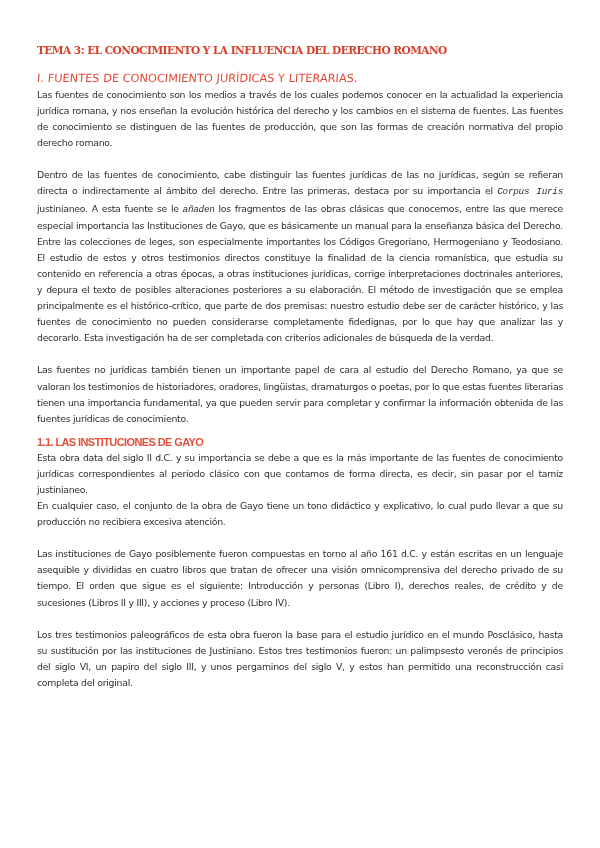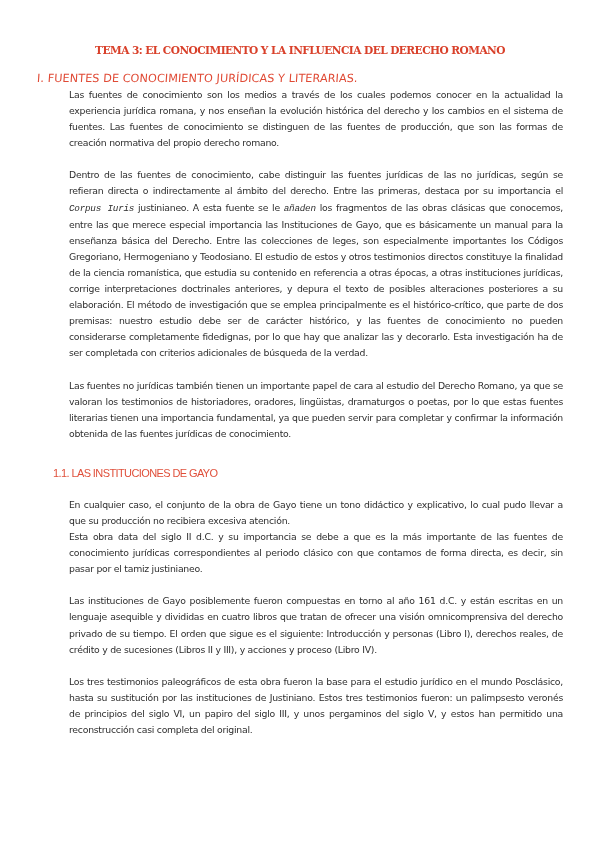--- a/index.html
+++ b/index.html
@@ -20,56 +20,55 @@
       left: 37px;
       top: 43px;
       width: 526px;
     }
     .doc-title {
       font-family: "DejaVu Serif", serif;
       font-weight: bold;
       font-size: 10.6px;
       letter-spacing: -0.55px;
       color: #d9402a;
-      text-align: center;
+      text-align: left;
       margin: 0 0 14px 0;
       line-height: 14px;
     }
     .section-heading {
       font-family: "DejaVu Sans", sans-serif;
       font-size: 11.2px;
       color: #e04a35;
       letter-spacing: 0.1px;
       margin: 0;
       line-height: 16px;
       font-weight: normal;
       transform: skewX(-4deg);
       transform-origin: left;
     }
     .subsection-heading {
       font-family: "Liberation Sans", sans-serif;
       font-size: 11px;
       color: #e0503b;
       letter-spacing: -0.6px;
-      margin: 16px;
+      margin: 0;
       line-height: 15px;
-      font-weight: normal;
+      font-weight: bold;
     }
     .para {
       font-family: "DejaVu Sans", sans-serif;
       font-size: 9.3px;
       line-height: 16.1px;
       letter-spacing: -0.25px;
       text-align: justify;
       margin: 0;
       color: #2e2e2e;
     }
     .para.last-line-left {
       text-align-last: left;
-      margin-left: 32px;
     }
     .gap {
       height: 16px;
     }
     .gap-small {
       height: 4px;
     }
     em {
       font-style: italic;
       font-family: Liberation Mono, monospace;
@@ -99,25 +98,25 @@
   <p class="para last-line-left">
     <span>Las fuentes no jurídicas también tienen un importante papel de cara al estudio del Derecho Romano, ya que se valoran los testimonios de historiadores, oradores, lingüistas, dramaturgos o poetas, por lo que estas fuentes literarias tienen una importancia fundamental, ya que pueden servir para completar y confirmar la información obtenida de las fuentes jurídicas de conocimiento.</span>
   </p>
 
   <div class="gap-small"></div>
   <div class="gap-small"></div>
 
   <h3 class="subsection-heading">1.1. LAS INSTITUCIONES DE GAYO</h3>
 
   <p class="para last-line-left">
-    <span>En cualquier caso, el conjunto de la obra de Gayo tiene un tono didáctico y explicativo, lo cual pudo llevar a que su producción no recibiera excesiva atención.</span>
+    <span>Esta obra data del siglo II d.C. y su importancia se debe a que es la más importante de las fuentes de conocimiento jurídicas correspondientes al periodo clásico con que contamos de forma directa, es decir, sin pasar por el tamiz justinianeo.</span>
   </p>
 
   <p class="para last-line-left">
-    <span>Esta obra data del siglo II d.C. y su importancia se debe a que es la más importante de las fuentes de conocimiento jurídicas correspondientes al periodo clásico con que contamos de forma directa, es decir, sin pasar por el tamiz justinianeo.</span>
+    <span>En cualquier caso, el conjunto de la obra de Gayo tiene un tono didáctico y explicativo, lo cual pudo llevar a que su producción no recibiera excesiva atención.</span>
   </p>
 
   <div class="gap"></div>
 
   <p class="para last-line-left">
     <span>Las instituciones de Gayo posiblemente fueron compuestas en torno al año 161 d.C. y están escritas en un lenguaje asequible y divididas en cuatro libros que tratan de ofrecer una visión omnicomprensiva del derecho privado de su tiempo. El orden que sigue es el siguiente: Introducción y personas (Libro I), derechos reales, de crédito y de sucesiones (Libros II y III), y acciones y proceso (Libro IV).</span>
   </p>
 
   <div class="gap"></div>
 

